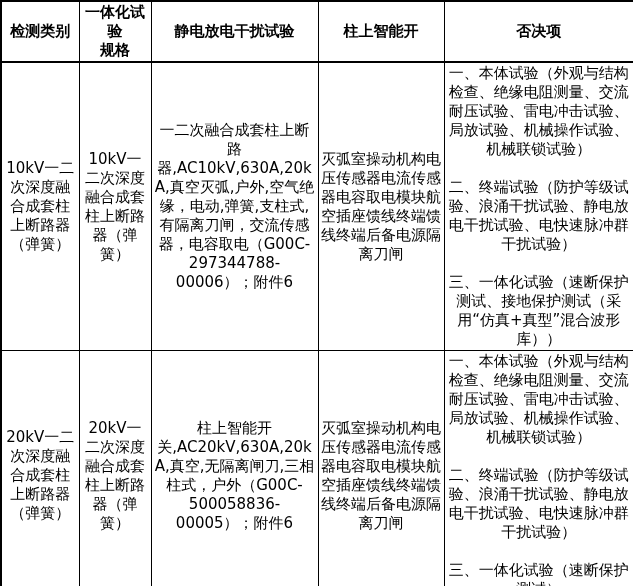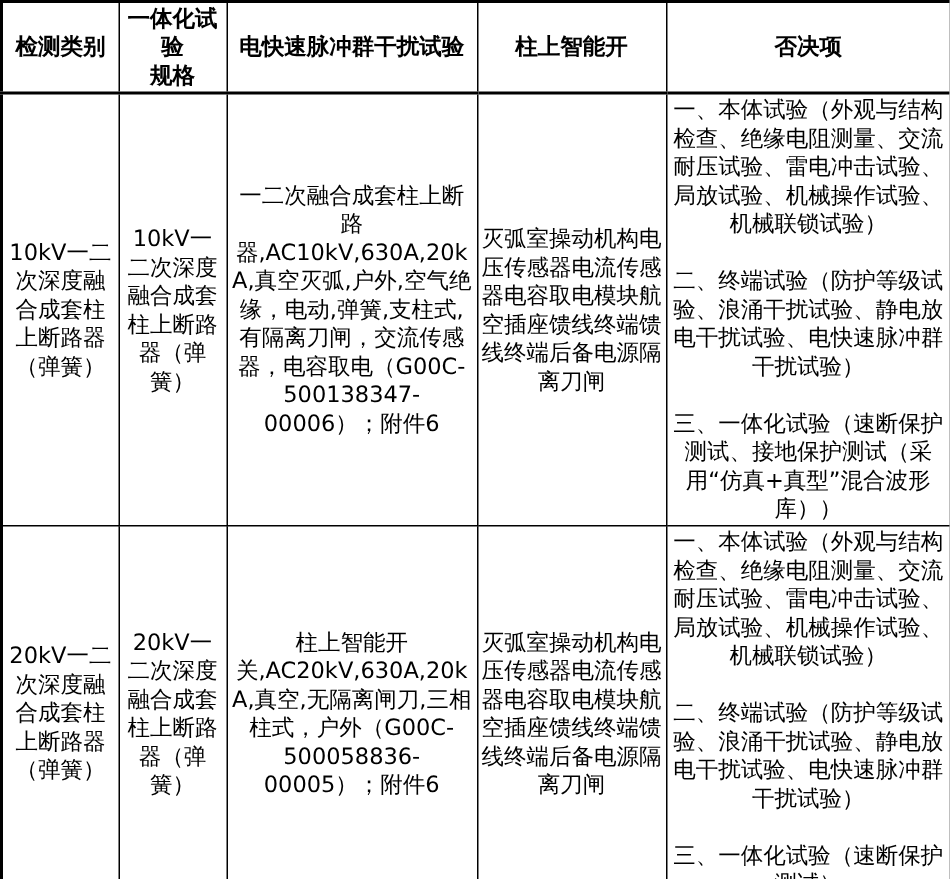--- a/index.html
+++ b/index.html
@@ -61,31 +61,31 @@
         <col class="c1">
         <col class="c2">
         <col class="c3">
         <col class="c4">
     </colgroup>
     <thead>
       <tr class="header-row">
         <th>检测类别</th>
         <th>一体化试验
 规格</th>
-        <th>电快速脉冲群干扰试验</th>
+        <th>静电放电干扰试验</th>
         <th>柱上智能开</th>
         <th>否决项</th>
       </tr>
     </thead>
     <tbody>
       <tr class="data-row-0">
         <td>10kV一二次深度融合成套柱上断路器（弹簧）</td>
         <td>10kV一二次深度融合成套柱上断路器（弹簧）</td>
         <td>一二次融合成套柱上断路
-器,AC10kV,630A,20kA,真空灭弧,户外,空气绝缘，电动,弹簧,支柱式,有隔离刀闸，交流传感器，电容取电（G00C-500138347-00006）；附件6</td>
+器,AC10kV,630A,20kA,真空灭弧,户外,空气绝缘，电动,弹簧,支柱式,有隔离刀闸，交流传感器，电容取电（G00C-297344788-00006）；附件6</td>
         <td>灭弧室操动机构电压传感器电流传感器电容取电模块航空插座馈线终端馈线终端后备电源隔离刀闸</td>
         <td>一、本体试验（外观与结构检查、绝缘电阻测量、交流耐压试验、雷电冲击试验、局放试验、机械操作试验、机械联锁试验）
 
 二、终端试验（防护等级试验、浪涌干扰试验、静电放电干扰试验、电快速脉冲群干扰试验）
 
 三、一体化试验（速断保护测试、接地保护测试（采用“仿真+真型”混合波形库））</td>
       </tr>
       <tr class="data-row-1">
         <td>20kV一二次深度融合成套柱上断路器（弹簧）</td>
         <td>20kV一二次深度融合成套柱上断路器（弹簧）</td>

